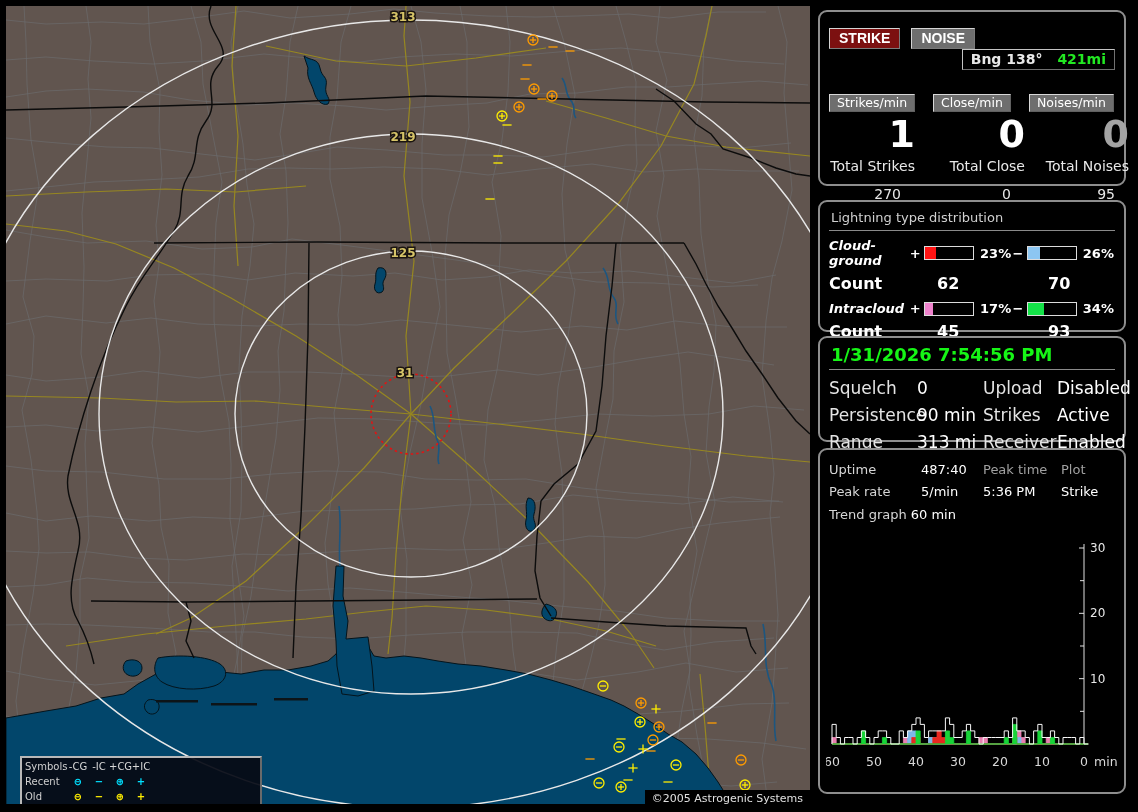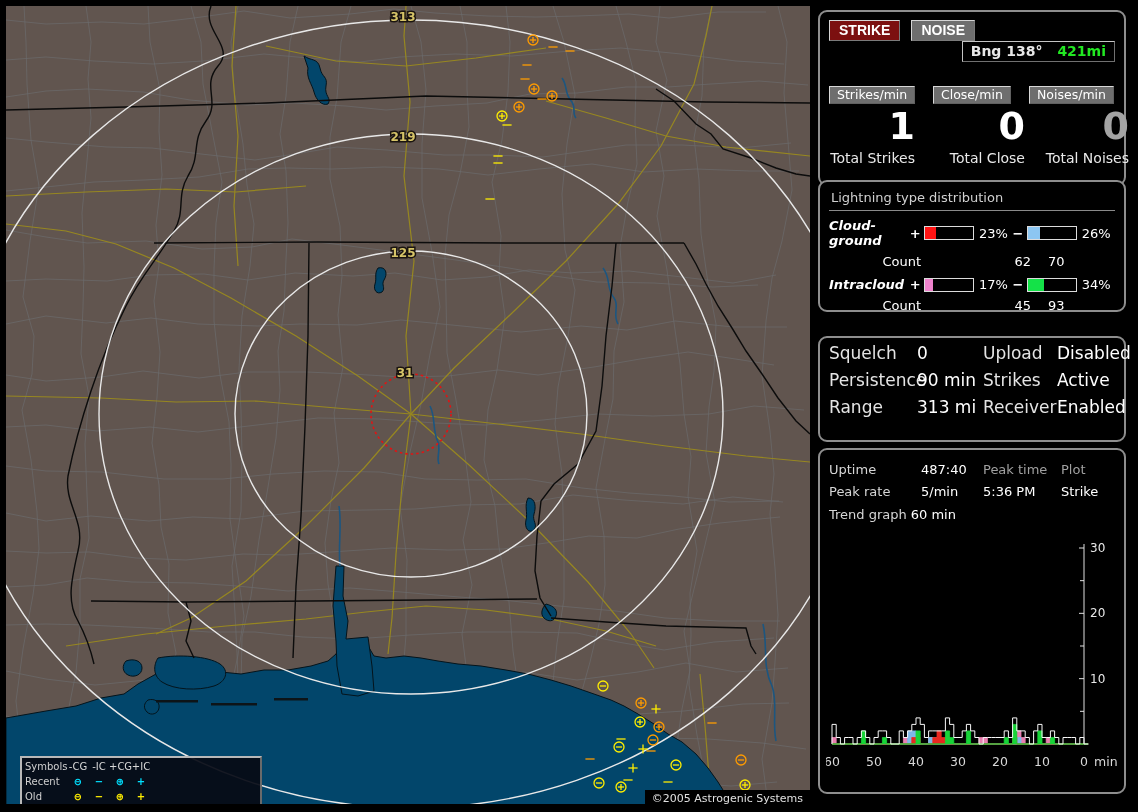--- a/index.html
+++ b/index.html
@@ -14,22 +14,22 @@
   .leg-left{display:grid;grid-template-columns:42px 22px 20px 22px 20px;text-align:center;}
   .leg-left .rowlab{text-align:left;color:#cfcfcf;}
   .leg-right{display:grid;grid-template-columns:44px 42px 40px;text-align:left;margin-left:6px;}
   .leg-title{grid-column:1/4;color:#d8d8d8;white-space:nowrap;}
   .sym{font-weight:bold;}
   #copyright{position:absolute;right:0;top:784px;background:#000;color:#e0e0e0;
              font-size:11px;padding:2px 7px 3px 7px;}
   
   .panel-box{position:absolute;left:818px;width:308px;background:#000;border:2px solid #8e8e8e;
              border-radius:9px;box-sizing:border-box;}
-  #box1{top:10px;height:176px;padding:8px 9px;}
-  #box2{top:180px;height:132px;padding:6px 9px;}
+  #box1{top:10px;height:176px;padding:16px 9px;}
+  #box2{top:200px;height:132px;padding:6px 9px;}
   #box3{top:336px;height:106px;padding:5px 9px;}
   #box4{top:448px;height:346px;padding:12px 9px;}
   .btn{display:inline-block;border:1px solid #d4d4d4;border-bottom-color:#7a7a7a;border-right-color:#7a7a7a;
        color:#fff;font-weight:bold;font-size:14px;padding:1px 9px 2px 9px;cursor:pointer;}
   .btn-strike{background:#7c1010;}
   .btn-noise{background:#6e6e6e;}
   .bng-box{float:right;background:#000;border:1px solid #c4c4c4;border-bottom-color:#707070;border-right-color:#707070;
            font-weight:bold;font-size:14px;padding:1px 8px 2px 8px;}
   .bng-dist{color:#22e822;margin-left:10px;}
   #counter-grid{display:grid;grid-template-columns:104px 96px 100px;margin-top:22px;}
@@ -39,22 +39,22 @@
   .rate-dim{color:#a4a4a4;}
   .tot-label{font-size:14px;text-align:right;margin-top:4px;white-space:nowrap;}
   .tot-val{font-size:14px;text-align:right;margin-top:12px;padding-right:14px;}
   .c1{padding-right:18px;} .c2{padding-right:4px;} .c3{padding-right:0;}
   .sec-title{color:#d0d0d0;font-size:13px;border-bottom:1px solid #8a8a8a;padding:2px 0 5px 2px;margin-bottom:7px;}
   .dist-row{display:flex;align-items:center;font-size:13px;margin:6px 0 2px 0;}
   .dist-label{width:92px;font-weight:bold;color:#fff;font-style:italic;}
   .dist-sign{width:13px;font-weight:bold;color:#fff;text-align:center;}
   .bar{width:55px;height:12px;border:1px solid #dcdcdc;background:#000;display:inline-block;margin:0 3px;}
   .bar i{display:block;height:100%;}
-  .dist-pct{width:38px;font-weight:normal;color:#fff;text-align:left;padding-left:2px;}
-  .count-row{display:flex;font-size:13px;font-weight:normal;color:#fff;margin:6px 0 8px 0;text-align:right;}
+  .dist-pct{width:38px;font-weight:bold;color:#fff;text-align:center;padding-left:2px;}
+  .count-row{display:flex;font-size:16px;font-weight:bold;color:#fff;margin:6px 0 8px 0;}
   .count-lab{width:92px;}
   .count-v1{width:110px;padding-left:16px;box-sizing:border-box;}
   .count-v2{padding-left:17px;}
   .datetime{color:#16f516;font-weight:bold;font-size:18px;border-bottom:1px solid #8a8a8a;
             padding:1px 0 4px 2px;margin-bottom:8px;}
   .settings{display:grid;grid-template-columns:88px 66px 74px 1fr;font-size:17px;row-gap:7px;}
   .settings .lab{color:#e4e4e4;} .settings .val{color:#fff;}
   .v-gray{color:#8f8f8f;} .v-green{color:#18dc30;}
   .session{display:grid;grid-template-columns:92px 62px 78px 1fr;font-size:13px;row-gap:7px;margin-bottom:8px;}
   .session .lab{color:#d6d6d6;} .session .val{color:#fff;} .session .lab2{color:#a0a0a0;}
@@ -387,20 +387,21 @@
     <span class="dist-pct">34%</span>
   </div>
   <div class="count-row">
     <span class="count-lab">Count</span>
     <span class="count-v1">45</span>
     <span class="count-v2">93</span>
   </div>
 </div>
 
 <div id="box3" class="panel-box">
+  <div class="datetime">1/31/2026 7:54:56 PM</div>
   <div class="settings">
     <span class="lab">Squelch</span>
     <span class="val">0</span>
     <span class="lab">Upload</span>
     <span class="val v-gray">Disabled</span>
 
     <span class="lab">Persistence</span>
     <span class="val">90 min</span>
     <span class="lab">Strikes</span>
     <span class="val v-green">Active</span>

